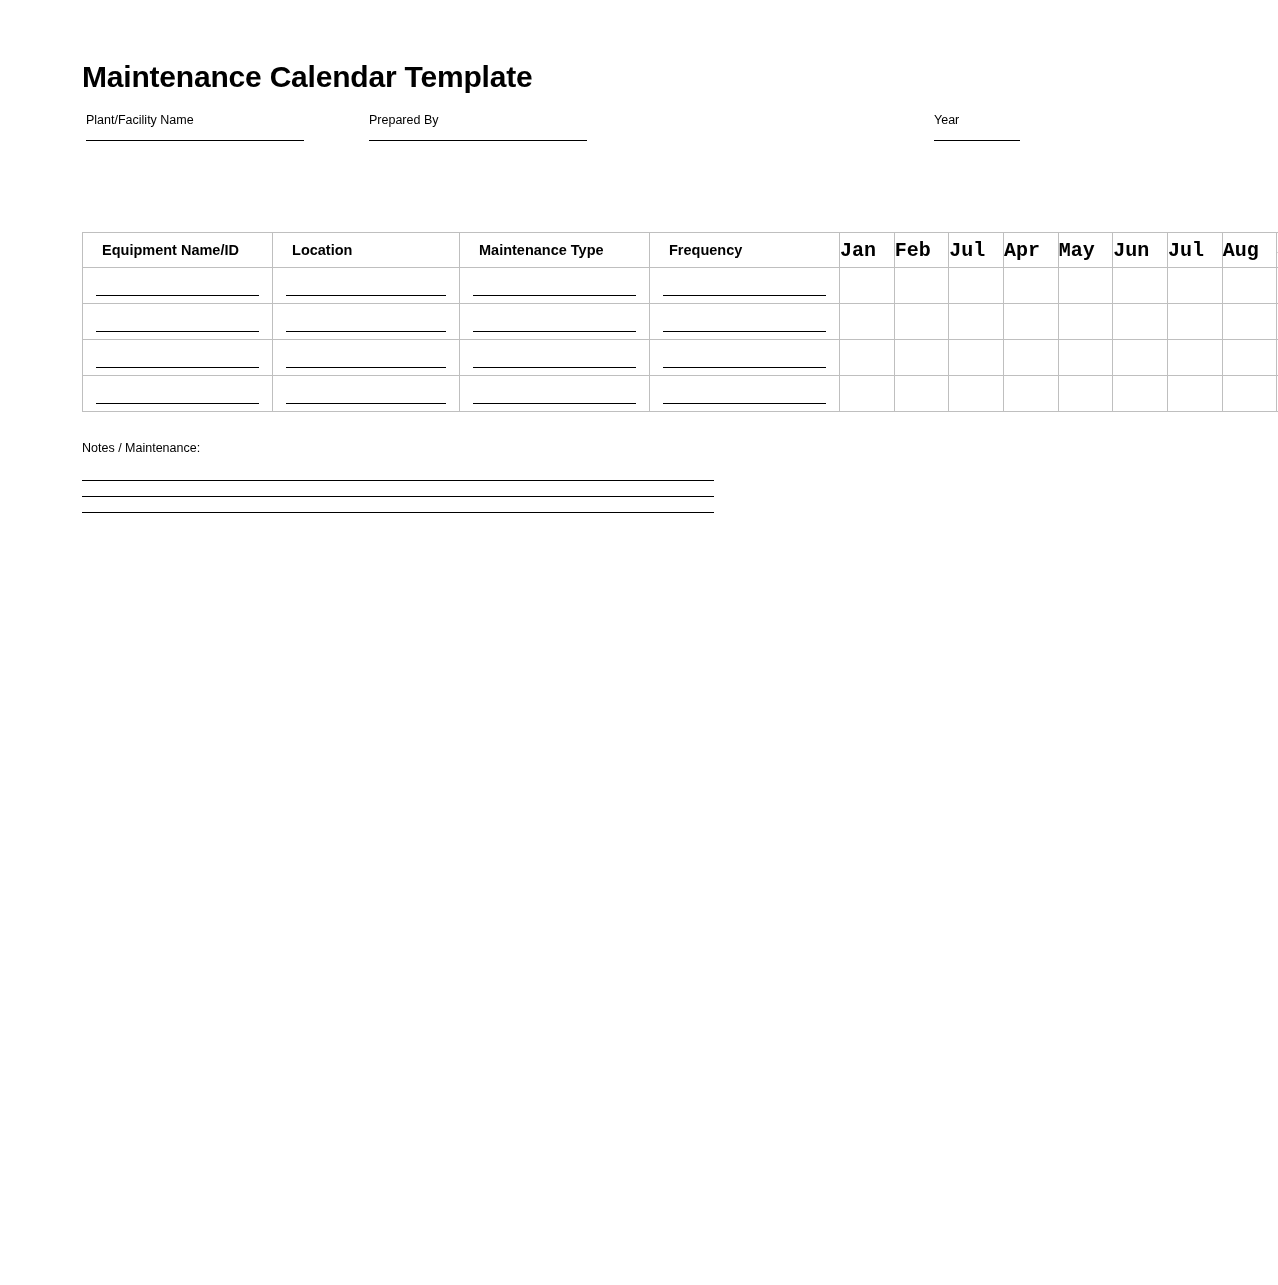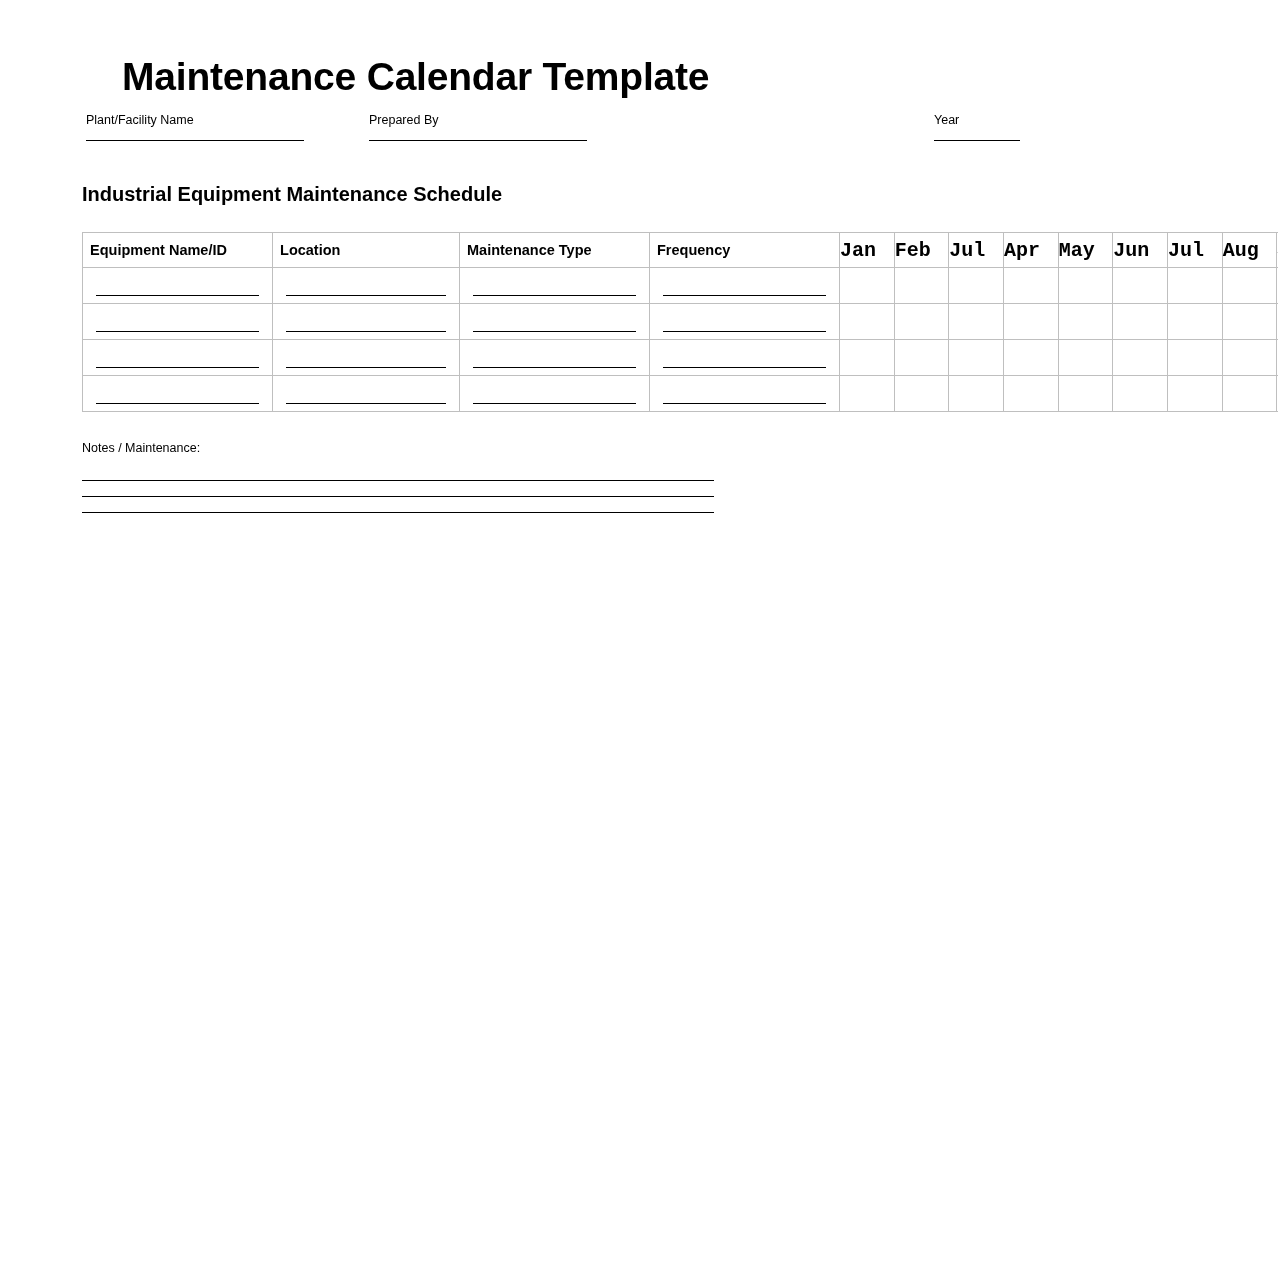--- a/index.html
+++ b/index.html
@@ -24,26 +24,25 @@
     width: 1278px;
     height: 1285px;
     overflow: hidden;
   }
 
   
   .doc-title {
     position: absolute;
     left: 82px;
     top: 59px;
-    font-size: 39px;
+    font-size: 30px;
     font-weight: bold;
     letter-spacing: -0.2px;
     line-height: 36px;
     white-space: nowrap;
-    margin-left: 40px;
   }
 
   
   .meta-row {
     position: absolute;
     left: 4px;
     top: 112px;
     width: 1278px;
     height: 44px;
   }
@@ -102,21 +101,21 @@
   table.schedule td {
     border: 1px solid #bfbfbf;
     padding: 0;
     vertical-align: middle;
   }
   table.schedule th {
     height: 34px;
     font-size: 14.5px;
     font-weight: bold;
     text-align: left;
-    padding-left: 7px;
+    padding-left: 19px;
     white-space: nowrap;
   }
   table.schedule th.month-col {
     text-align: left;
     padding-left: 0;
     font-size: 20px;
     font-family: Liberation Mono, monospace;
   }
   table.schedule td {
     height: 35px;
@@ -172,21 +171,20 @@
     </div>
 
 
     <div class="meta-field" id="meta-year">
       <div class="meta-label">Year</div>
       <div class="meta-rule"></div>
     </div>
 
   </div>
 
-  <div class="section-heading">Industrial Equipment Maintenance Schedule</div>
 
   <div class="schedule-wrap">
     <table class="schedule">
       <colgroup id="schedule-colgroup">
         <col style="width:186px">
         <col style="width:183px">
         <col style="width:186px">
         <col style="width:186px">
       <col style="width: 53.5px;">
           <col style="width: 53.5px;">

